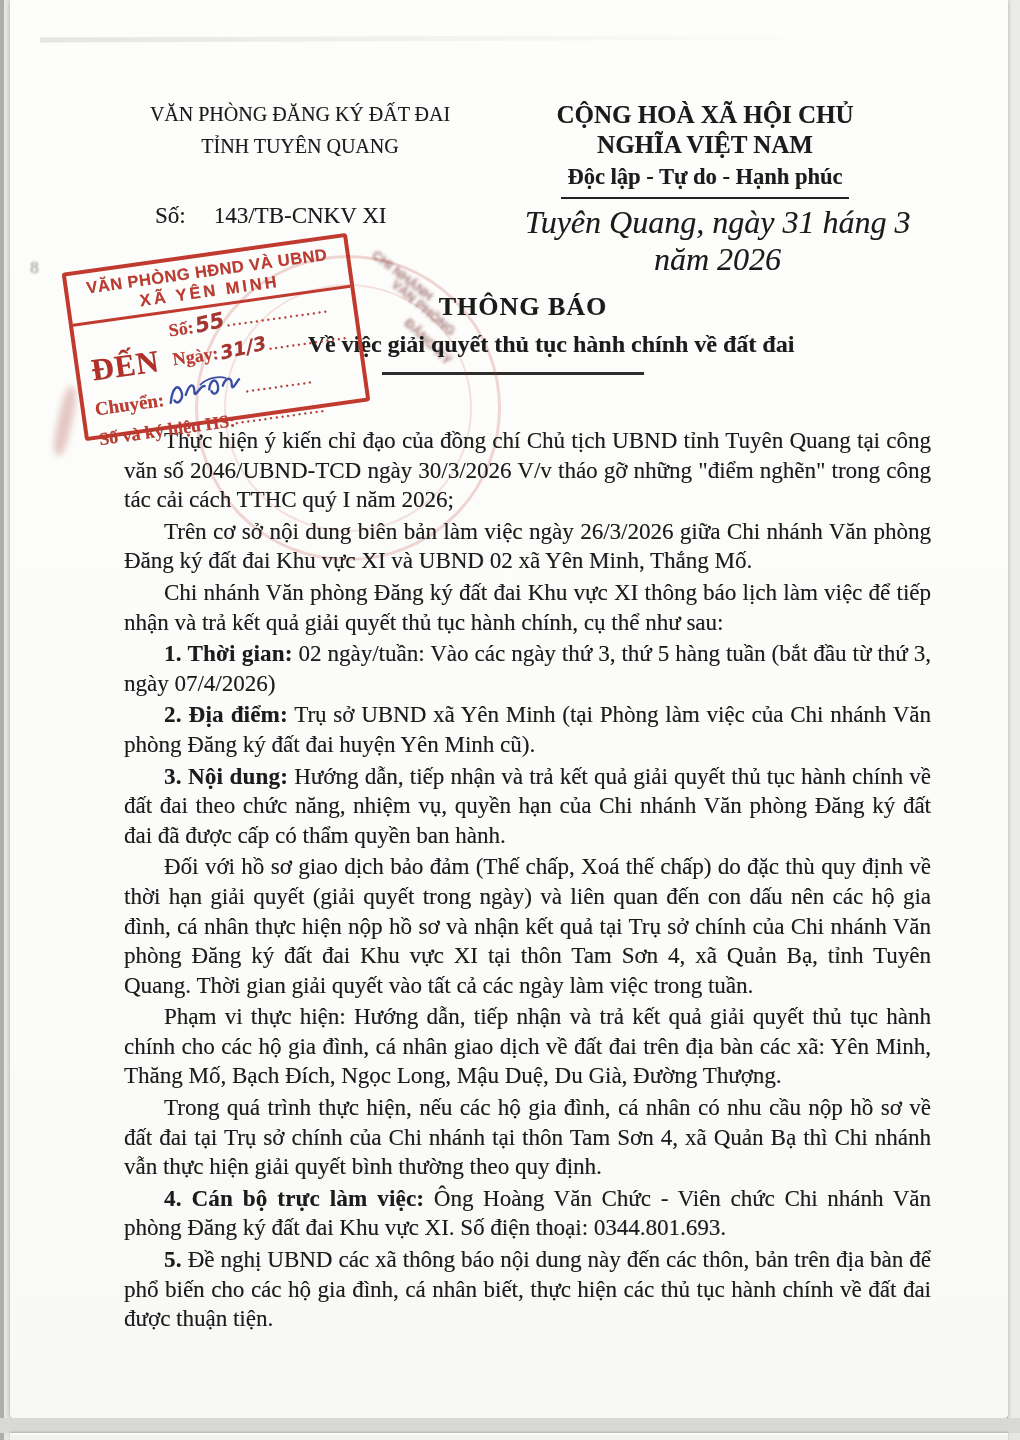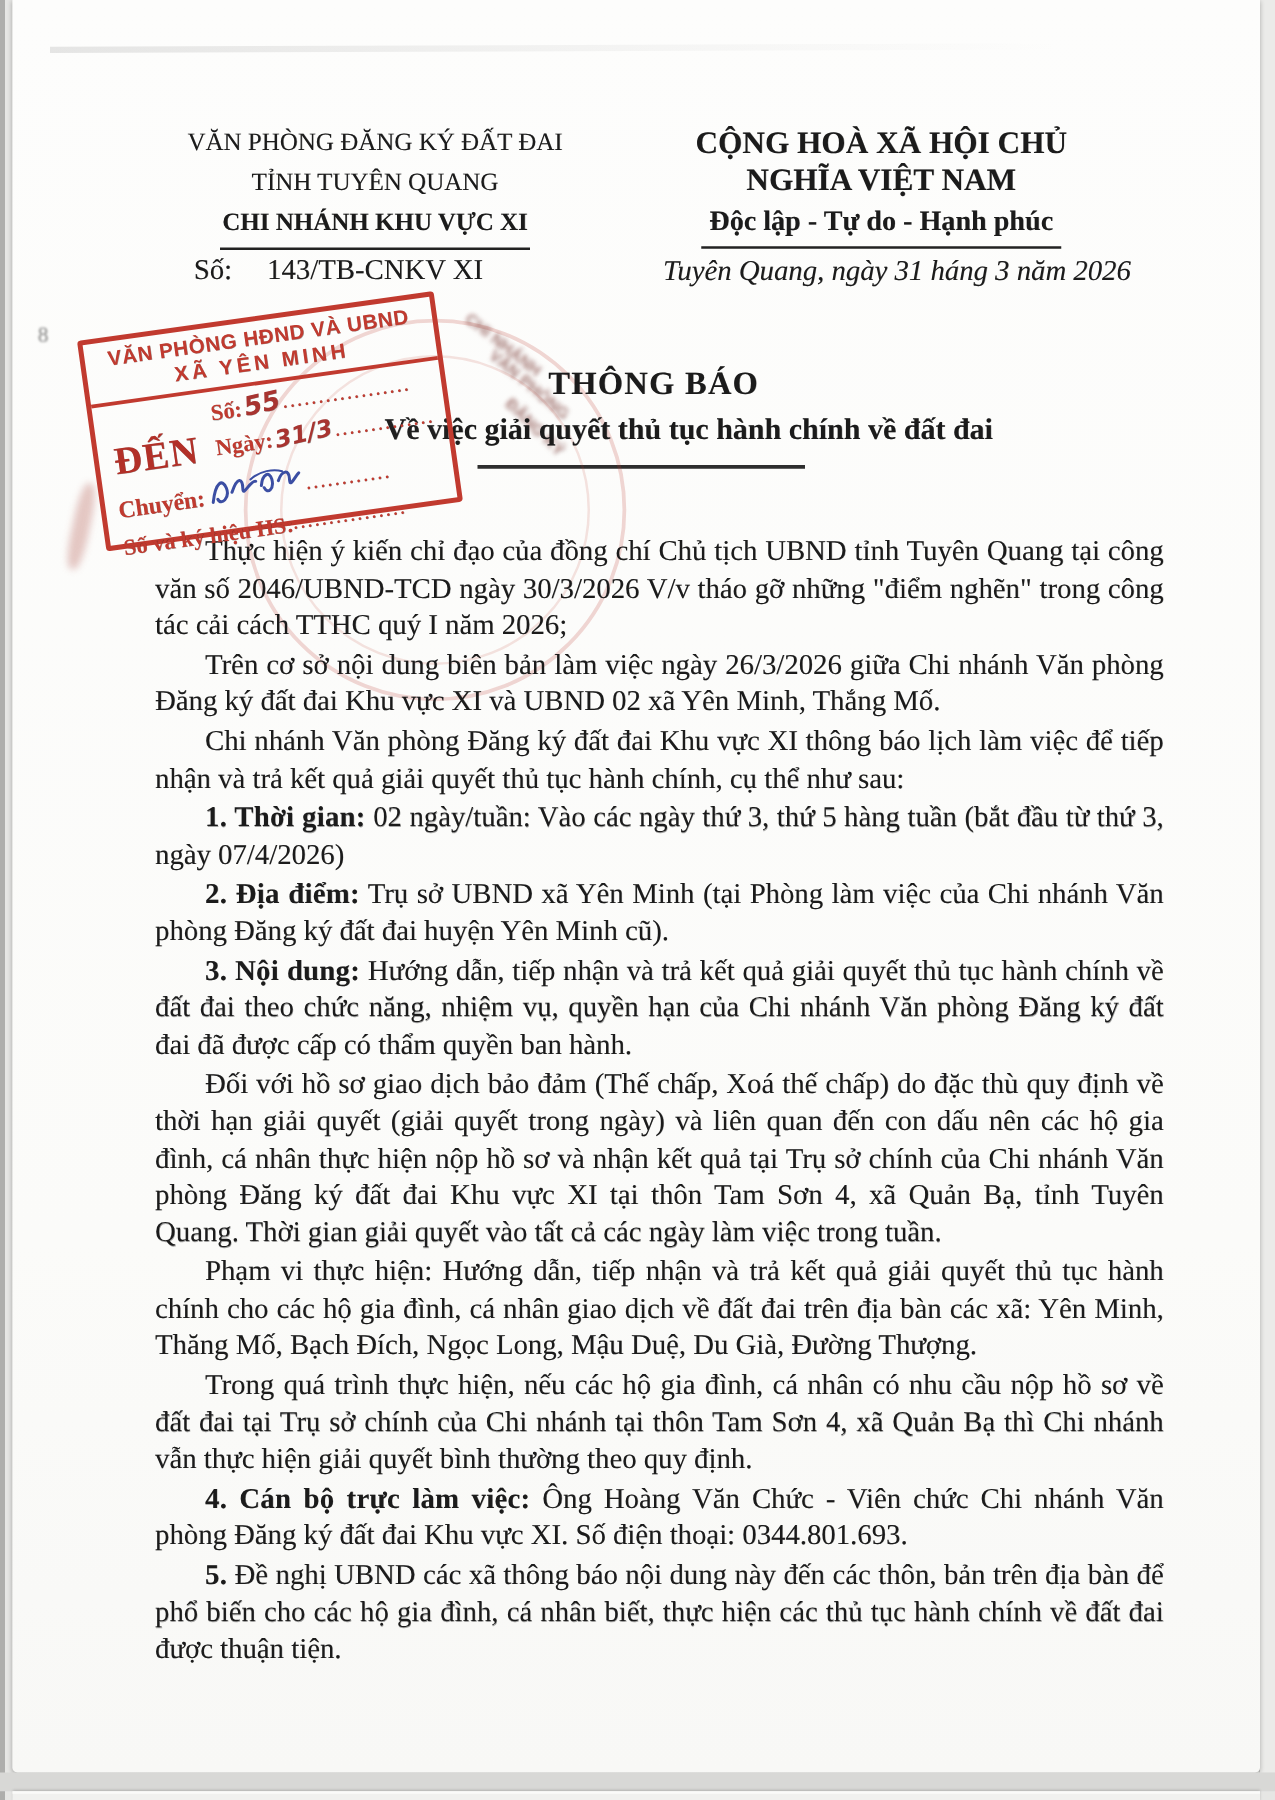--- a/index.html
+++ b/index.html
@@ -19,21 +19,21 @@
   .hdr-left{position:absolute;left:115px;top:98px;width:350px;text-align:center;line-height:32px;font-size:20px;}
   .hdr-left .b3{font-weight:bold;}
   .u-agency{display:inline-block;border-bottom:2.5px solid #222;padding:0 2px 4px 2px;}
   .hdr-right{position:absolute;left:505px;top:100px;width:380px;text-align:center;}
   .hdr-right .nation{font-weight:bold;font-size:25px;line-height:30px;}
   .hdr-right .motto{font-weight:bold;font-size:22.5px;line-height:34px;}
   .u-motto{display:inline-block;border-bottom:2.5px solid #222;padding:0 6px 3px 6px;}
 
   .doc-number{position:absolute;left:145px;top:203px;font-size:23px;}
   .doc-number .val{margin-left:28px;}
-  .date-line{position:absolute;left:505px;top:204px;width:405px;text-align:center;font-style:italic;font-size:23px;}
+  .date-line{position:absolute;left:505px;top:204px;width:405px;text-align:center;font-style:italic;font-size:32px;}
 
   
   .title-block{position:absolute;left:0;top:292px;width:998px;text-align:center;z-index:4;}
   .doc-title{font-weight:bold;font-size:26px;letter-spacing:1px;transform:translateX(14px);}
   .doc-subject{font-weight:bold;font-size:24px;margin-top:9px;transform:translateX(42px);}
   .subject-underline{position:absolute;left:372px;top:372px;width:262px;height:2.5px;background:#2e2e2e;}
 
   
   .seal{position:absolute;left:185px;top:255px;width:300px;height:300px;border-radius:50%;
         border:3px solid rgba(188,62,50,.20);z-index:1;}
@@ -80,21 +80,20 @@
   <div class="edge-right"></div>
 
   <div class="page ink">
     <div class="streak"></div>
     <div class="mark8">8</div>
     <div class="smudge"></div>
 
     <div class="hdr-left">
       <div>VĂN PHÒNG ĐĂNG KÝ ĐẤT ĐAI</div>
       <div>TỈNH TUYÊN QUANG</div>
-      <div class="b3"><span class="u-agency">CHI NHÁNH KHU VỰC XI</span></div>
     </div>
     <div class="hdr-right">
       <div class="nation">CỘNG HOÀ XÃ HỘI CHỦ NGHĨA VIỆT NAM</div>
       <div class="motto"><span class="u-motto">Độc lập - Tự do - Hạnh phúc</span></div>
     </div>
 
     <div class="doc-number">
       <span>Số:</span><span class="val">143/TB-CNKV XI</span>
     </div>
     <div class="date-line">Tuyên Quang, ngày 31 háng 3 năm 2026</div>

